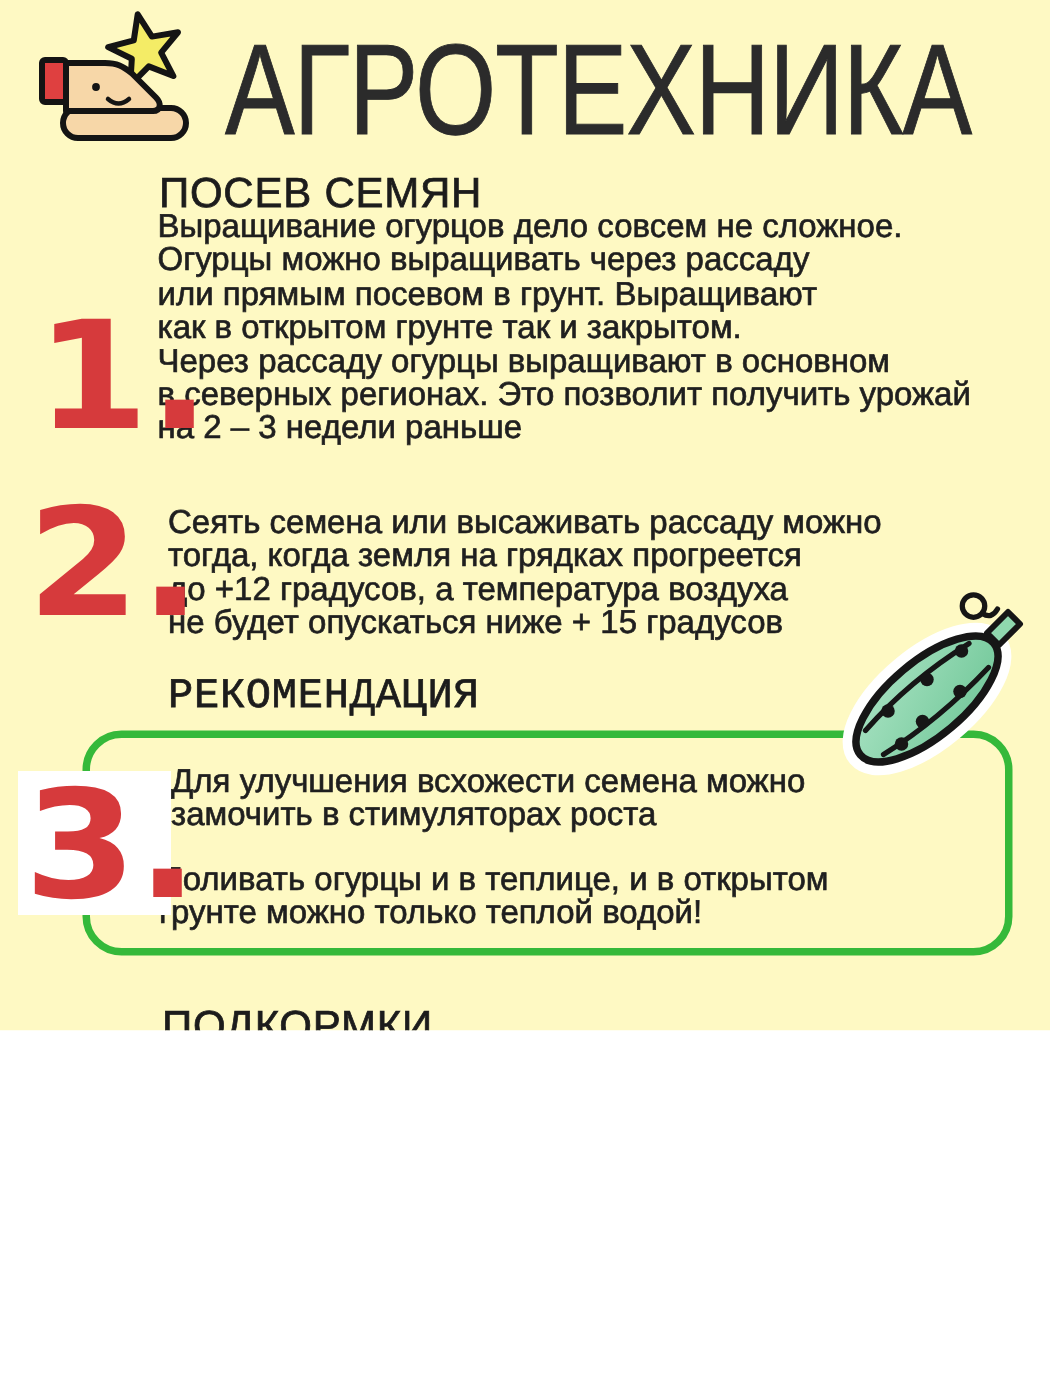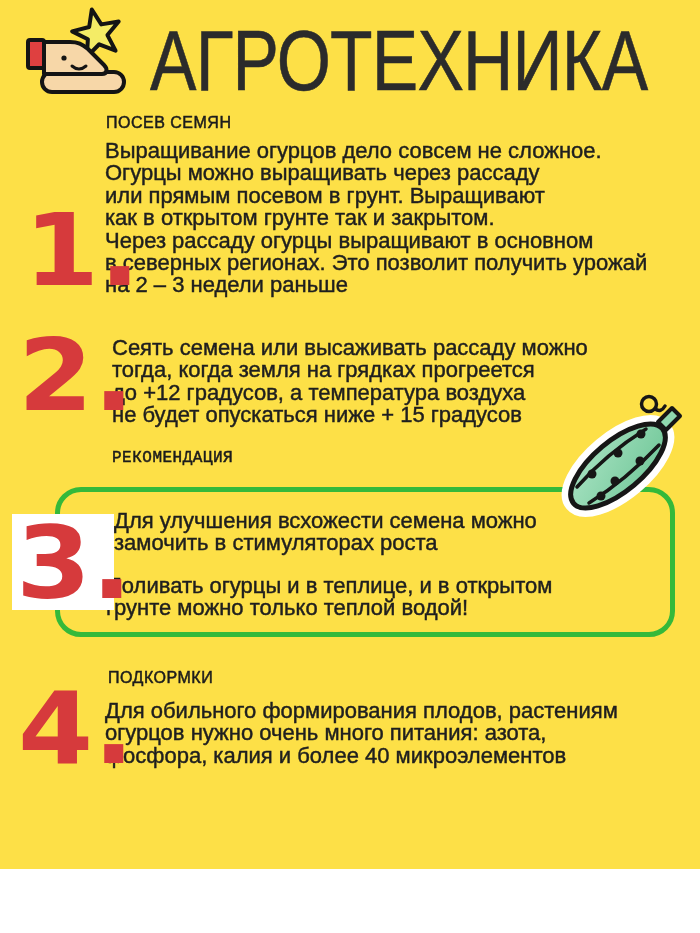--- a/index.html
+++ b/index.html
@@ -1,27 +1,27 @@
 <!DOCTYPE html>
 <html><head>
 <meta charset="utf-8">
 <style>
   html,body{margin:0;padding:0;background:#ffffff;}
   .page{
-    position:relative;width:700px;height:869px;background:#fde047;overflow:hidden;
+    position:relative;width:700px;height:687px;background:#fef9c3;overflow:hidden;
     font-family:"Liberation Sans", sans-serif;color:#1e1e1e;
   }
   .title{
     position:absolute;left:150px;top:17px;font-size:86px;line-height:1;
     color:#2b2b2b;white-space:nowrap;letter-spacing:-1px;
     transform:scaleX(0.81);transform-origin:left top;
     -webkit-text-stroke:0.6px #2b2b2b;
   }
   .sec-heading{
-    position:absolute;font-size:16px;line-height:1.1;color:#1c1c1c;
+    position:absolute;font-size:28px;line-height:1.1;color:#1c1c1c;
     letter-spacing:0.5px;white-space:nowrap;-webkit-text-stroke:0.5px #1c1c1c;
   }
   .body-text{
     position:absolute;font-size:22px;line-height:22.4px;color:#1f1f1f;
     white-space:pre-line;width:600px;-webkit-text-stroke:0.45px #1f1f1f;
   }
   .step-number{
     position:absolute;font-family:"DejaVu Sans", sans-serif;font-weight:700;
     font-size:100px;line-height:1;color:#d63a3c;z-index:4;
     transform:scaleX(1.08);transform-origin:left top;white-space:nowrap;

